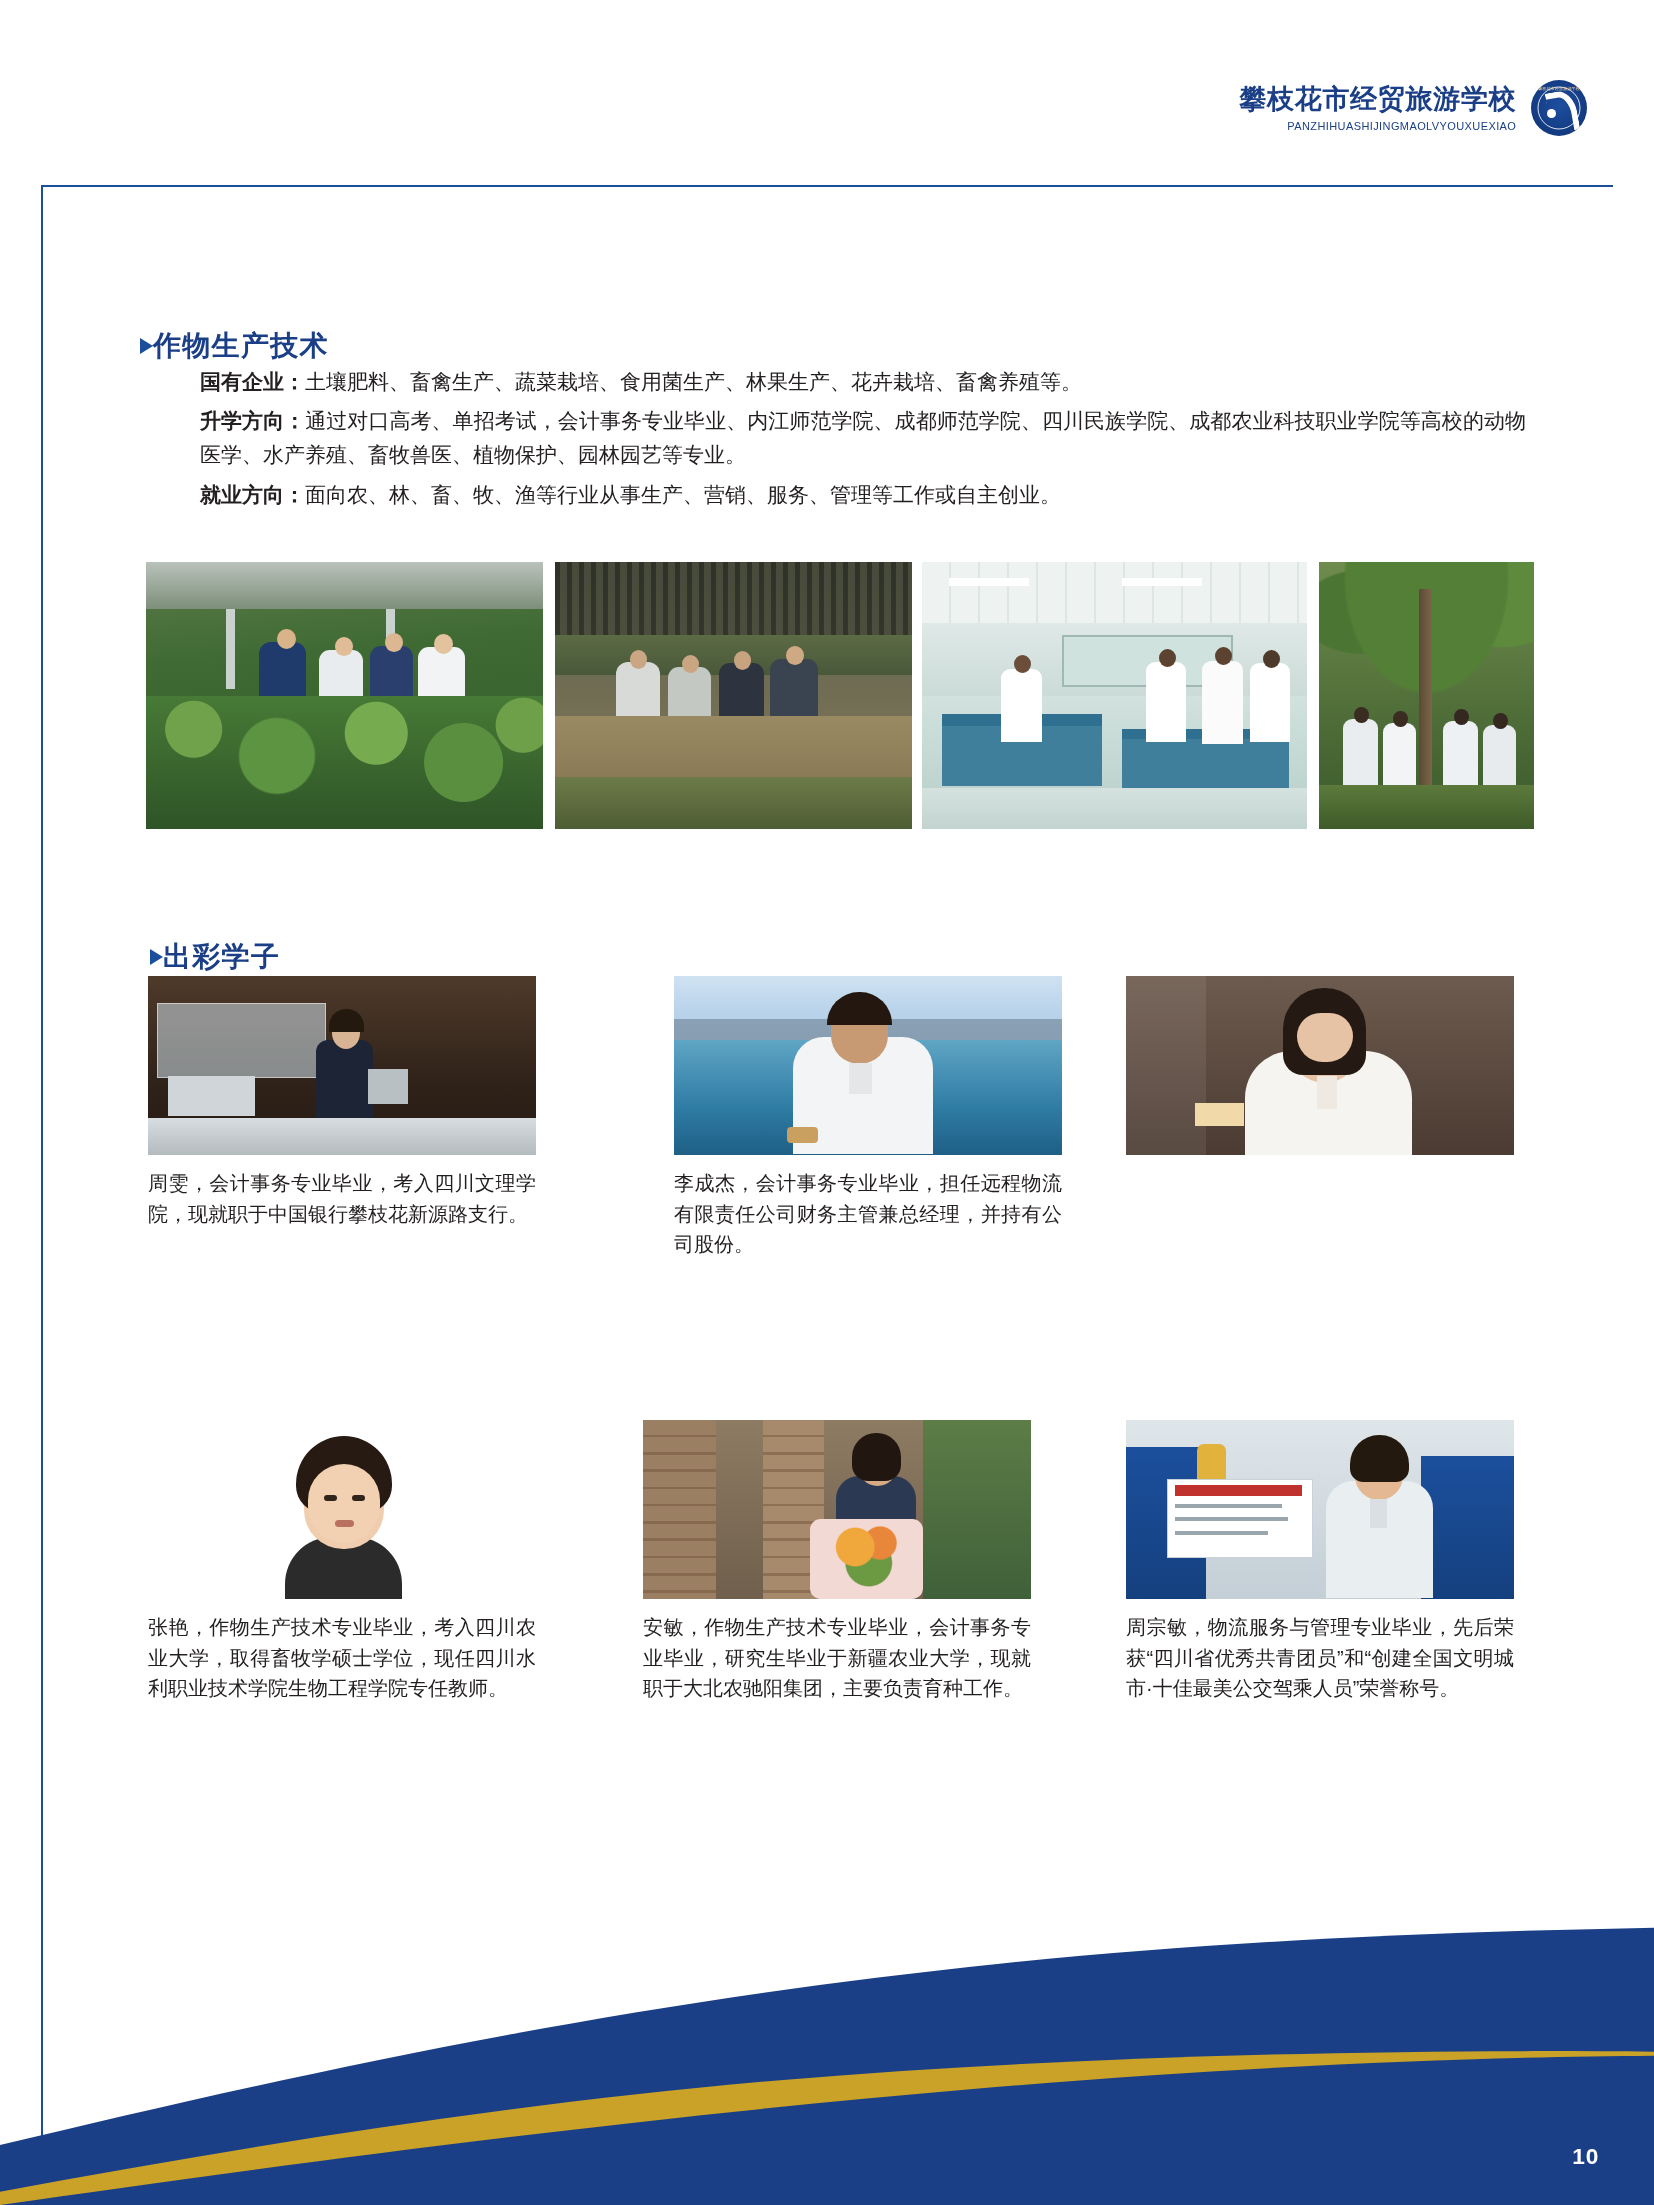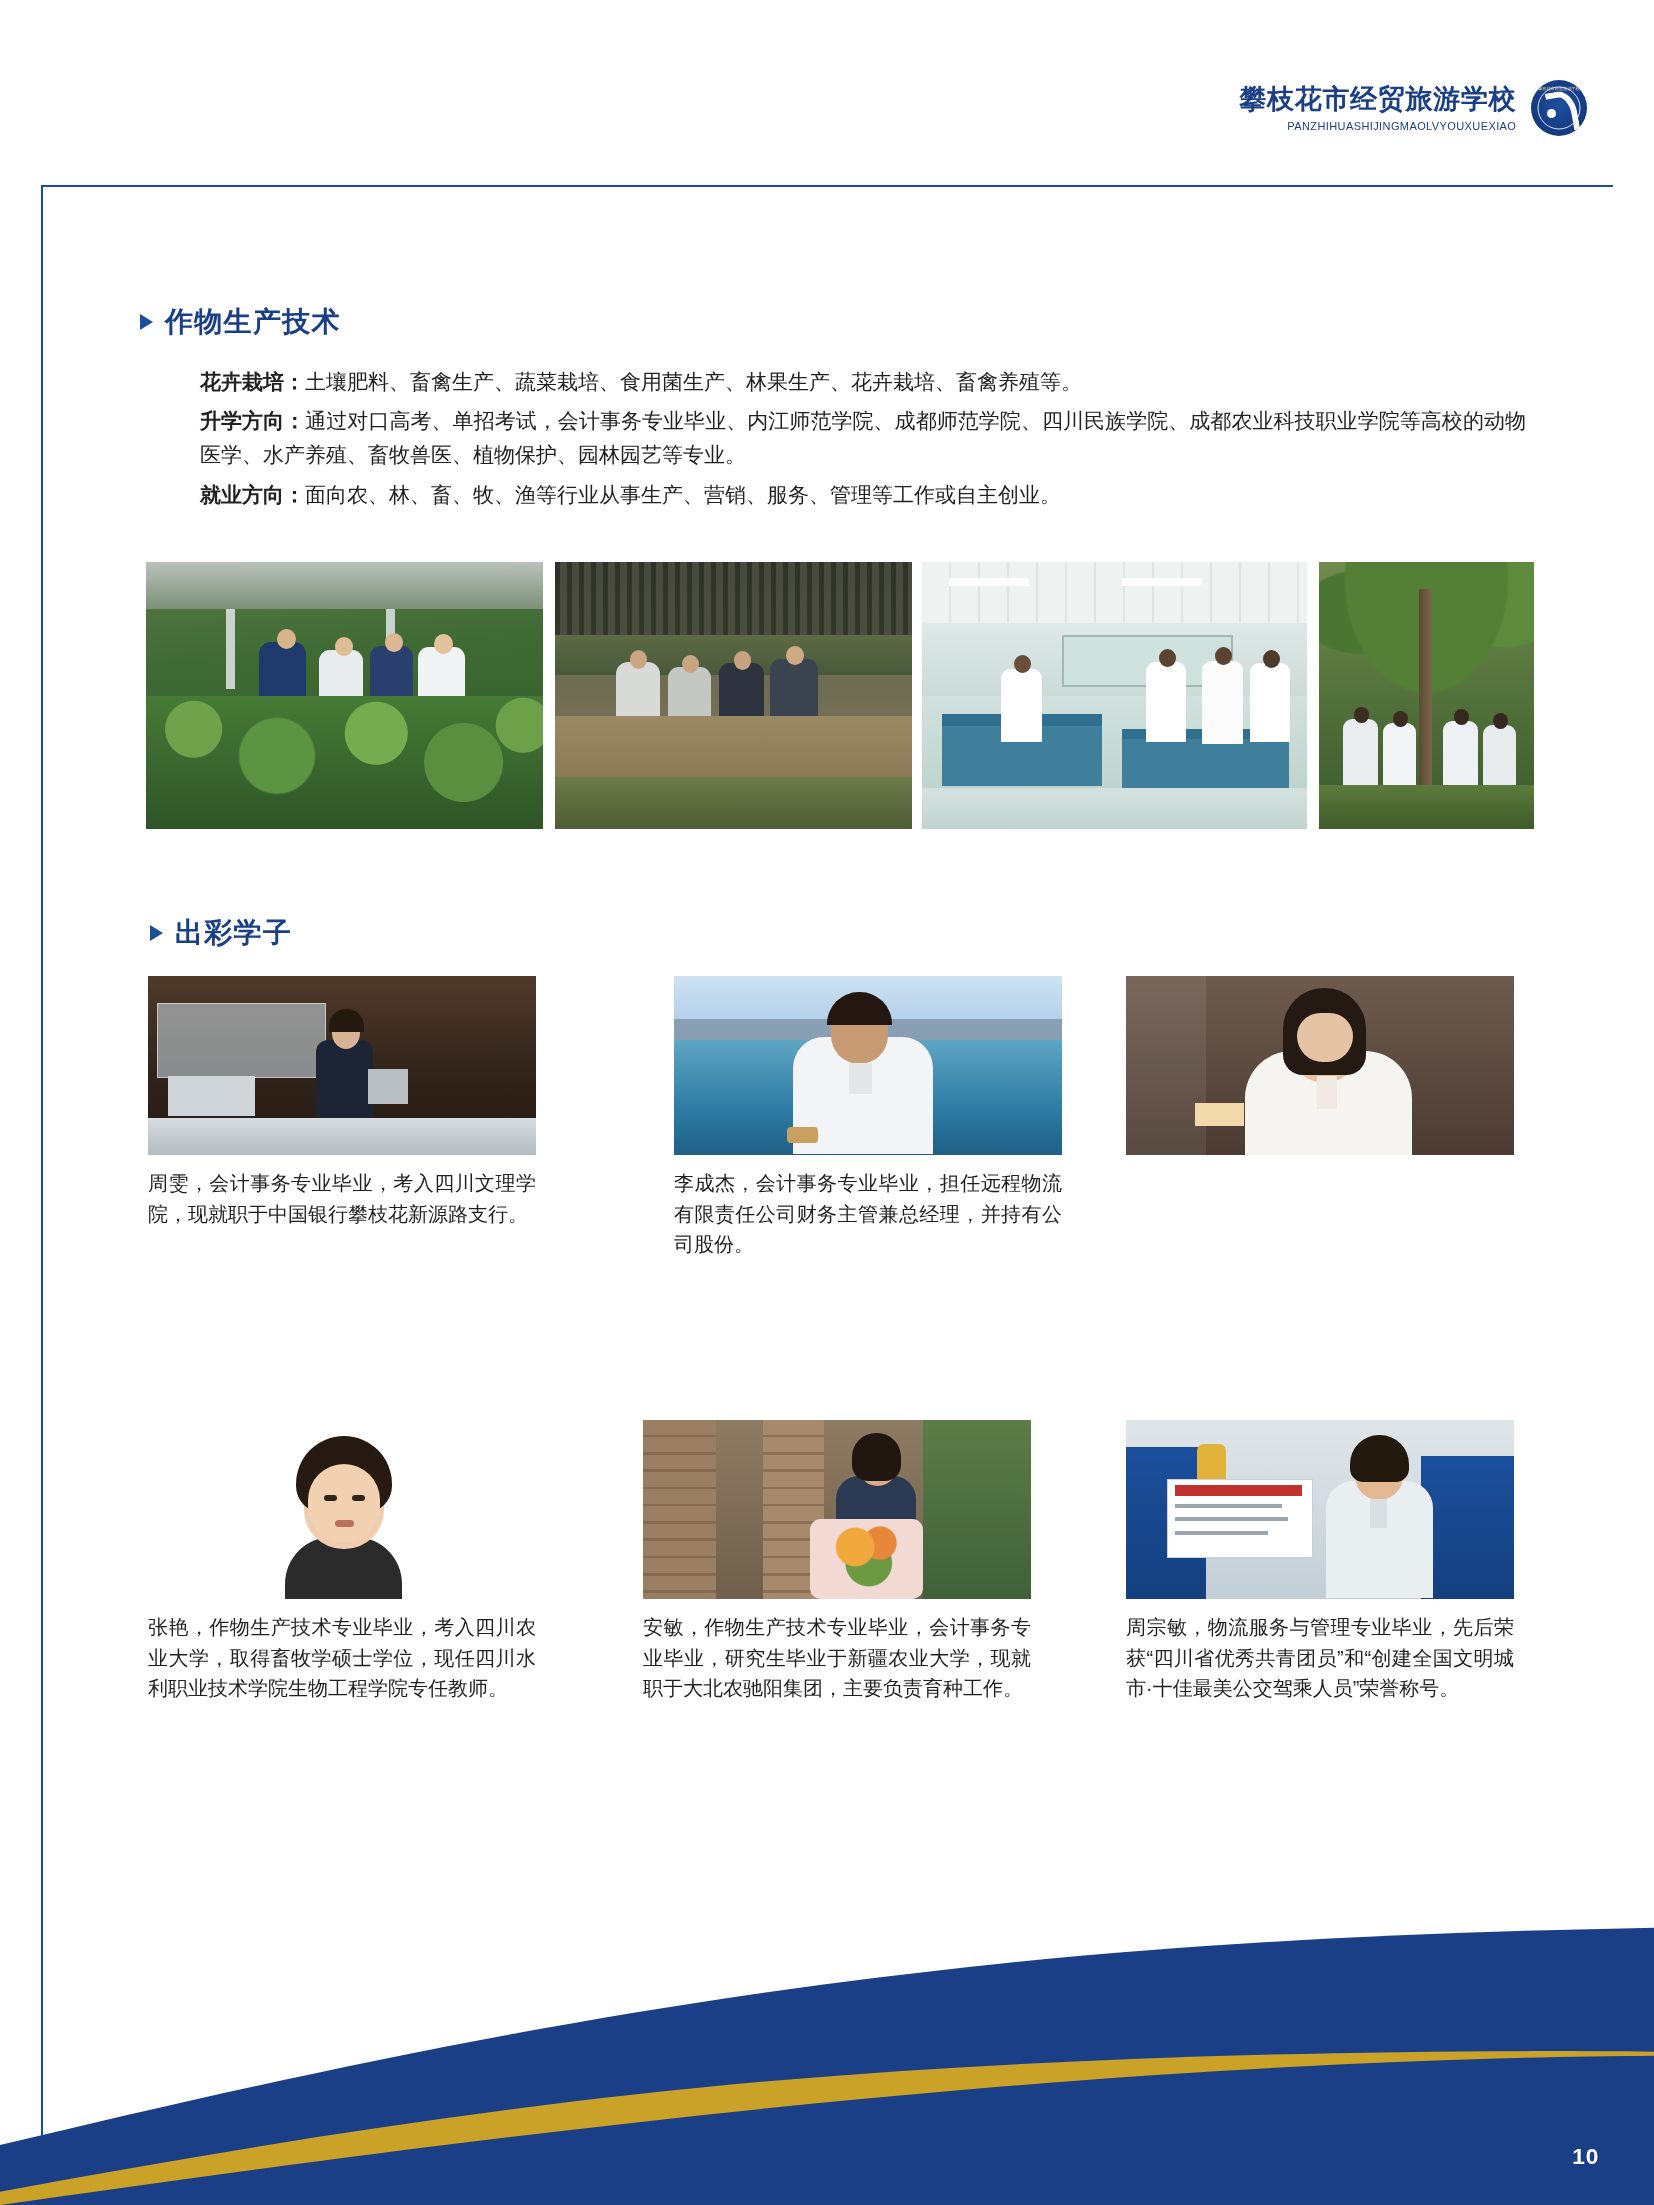--- a/index.html
+++ b/index.html
@@ -114,21 +114,22 @@
     font-size: 4px;
     color: #ffd9a0;
     letter-spacing: 0.2px;
   }
 
   
   .section-title {
     position: absolute;
     display: flex;
     align-items: center;
-    gap: 12px;
+    gap: 0;
+    margin-top: 24px;
   }
   .tri {
     width: 0; height: 0;
     border-left: 13.3px solid #1b4f9c;
     border-top: 8px solid transparent;
     border-bottom: 8px solid transparent;
   }
   .section-title .label {
     font-size: 28px;
     font-weight: bold;
@@ -223,21 +224,21 @@
     </div>
   </div>
 
   <div class="section-title" style="left:140px; top:303px;">
     <div class="tri"></div>
     <div class="label">作物生产技术</div>
   </div>
 
   <div class="para-block" style="top:365px;">
     <div class="para">
-      <span class="lead">花卉栽培：</span><span>土壤肥料、畜禽生产、蔬菜栽培、食用菌生产、林果生产、花卉栽培、畜禽养殖等。</span>
+      <span class="lead">国有企业：</span><span>土壤肥料、畜禽生产、蔬菜栽培、食用菌生产、林果生产、花卉栽培、畜禽养殖等。</span>
     </div>
     <div class="para">
       <span class="lead">升学方向：</span><span>通过对口高考、单招考试，会计事务专业毕业、内江师范学院、成都师范学院、四川民族学院、成都农业科技职业学院等高校的动物医学、水产养殖、畜牧兽医、植物保护、园林园艺等专业。</span>
     </div>
     <div class="para">
       <span class="lead">就业方向：</span><span>面向农、林、畜、牧、渔等行业从事生产、营销、服务、管理等工作或自主创业。</span>
     </div>
   </div>
 
   <div class="photo" style="left:146px; top:562px; width:397px; height:267px;">

